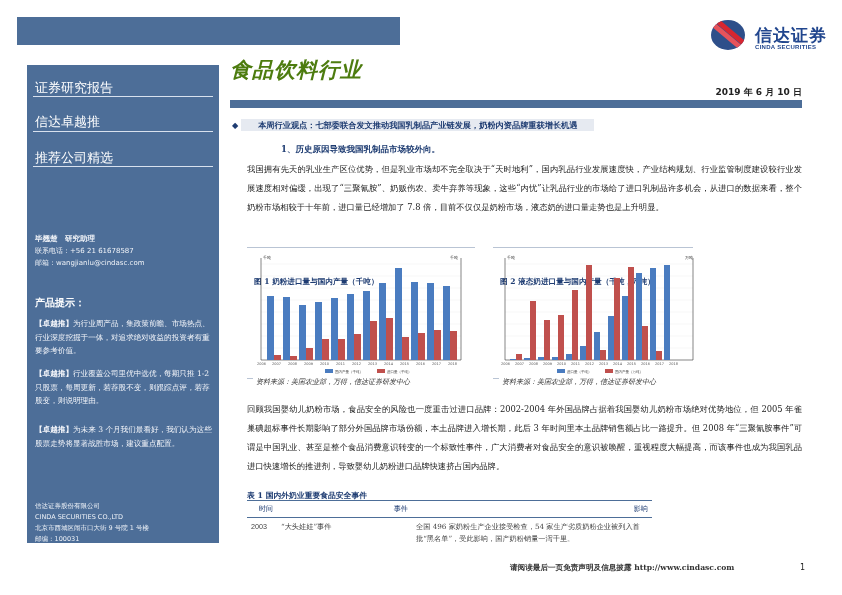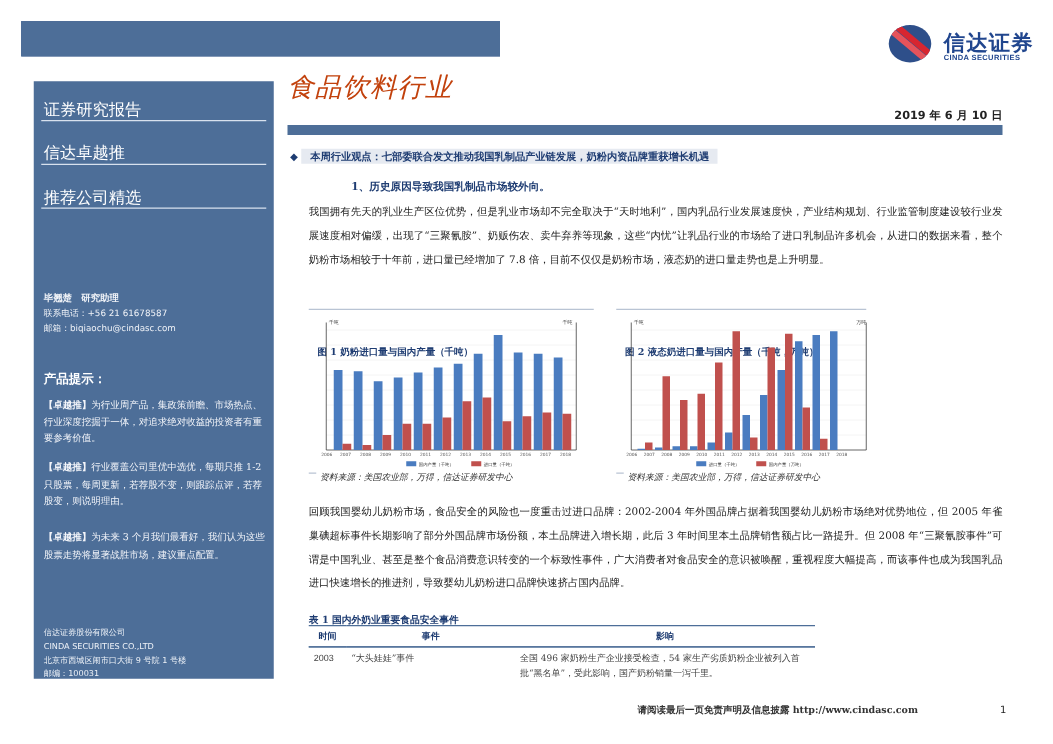--- a/index.html
+++ b/index.html
@@ -19,38 +19,38 @@
   .sidebar { position: absolute; left: 27px; top: 65px; width: 192px; height: 478px; background: #4d6e98; color: #fff; }
   .sb-heading { position: absolute; left: 8px; font-size: 13px; color: #fff; }
   .sb-rule { position: absolute; left: 6px; width: 180px; height: 1px; background: #d8e1ee; }
   .sb-person { position: absolute; left: 8px; font-size: 7px; line-height: 12px; color: #f0f3f8; }
   .sb-person .name { font-weight: bold; font-size: 7.5px; }
   .sb-tips-title { position: absolute; left: 8px; top: 231px; font-size: 10px; font-weight: bold; font-family: "DejaVu Serif", serif; }
   .sb-tip { position: absolute; left: 8px; width: 180px; font-size: 7.6px; line-height: 13.5px; font-family: "DejaVu Serif", serif; color: #f3f5fa; }
   .sb-tip b { font-weight: bold; }
   .sb-company { position: absolute; left: 8px; top: 436px; font-size: 6.5px; line-height: 11px; color: #eef2f8; }
 
-  .industry-title { position: absolute; left: 230px; top: 56px; font-size: 21px; font-weight: normal; font-style: italic; color: #c2410c; font-family: "DejaVu Serif", serif; letter-spacing: 1px; }
+  .industry-title { position: absolute; left: 230px; top: 56px; font-size: 21px; font-weight: bold; font-style: italic; color: #4d7c0f; font-family: "DejaVu Serif", serif; letter-spacing: 1px; }
   .report-date { position: absolute; right: 40px; top: 86px; font-size: 9px; font-weight: bold; color: #222; }
   .title-rule { position: absolute; left: 230px; top: 100px; width: 572px; height: 8px; background: #4d6e98; }
 
   .view-line { position: absolute; left: 232px; top: 120px; font-size: 8.2px; font-weight: bold; color: #1e3c72; font-family: "DejaVu Serif", serif; }
-  .view-line .hl { background: #e6eaf1; padding: 1px 7px; }
+  .view-line .hl { background: #e6eaf1; padding: 1px 17px; }
   .sec-title { position: absolute; left: 245px; top: 144px; font-size: 8.5px; font-weight: bold; color: #1e3c72; font-family: "DejaVu Serif", serif; margin-left: 36px; }
   .para { position: absolute; left: 247px; width: 555px; font-size: 8.3px; line-height: 19px; font-family: "DejaVu Serif", serif; color: #222; text-align: justify; }
 
   .fig-title { position: absolute; font-size: 7.6px; font-weight: bold; color: #1e3c72; font-family: "DejaVu Serif", serif; margin-top: 41px; }
   .fig-rule { position: absolute; height: 1px; background: #b9c4d4; }
   .fig-src { position: absolute; font-size: 7px; font-style: italic; color: #333; font-family: "DejaVu Serif", serif; }
   .chart { position: absolute; }
   .chart svg { display: block; }
 
   .tbl-title { position: absolute; left: 247px; top: 490px; font-size: 7.8px; font-weight: bold; color: #1e3c72; font-family: "DejaVu Serif", serif; }
   .tbl { position: absolute; left: 247px; top: 500px; width: 405px; font-size: 7.2px; border-collapse: collapse; }
-  .tbl th { text-align: center; font-weight: bold; color: #1e3c72; padding: 3px 4px; border-top: 1.5px solid #4d6e98; border-bottom: 1px solid #4d6e98; font-family: "DejaVu Serif", serif; }
+  .tbl th { text-align: right; font-weight: normal; color: #1e3c72; padding: 3px 4px; border-top: 1.5px solid #4d6e98; border-bottom: 1px solid #4d6e98; font-family: "DejaVu Serif", serif; }
   .tbl td { padding: 3px 4px; vertical-align: top; color: #444; line-height: 12px; font-family: "DejaVu Serif", serif; }
 
   .footer { position: absolute; left: 510px; top: 563px; font-size: 7.6px; color: #333; font-family: "DejaVu Serif", serif; font-weight: bold; }
   .page-num { position: absolute; left: 800px; top: 563px; font-size: 8px; color: #222; }
 </style>
 </head>
 <body>
 
 <div class="top-bar"></div>
 <div class="top-bar" style="left:17px;width:383px;"></div>
@@ -70,21 +70,21 @@
   <div class="sb-heading" style="top:14px;">证券研究报告</div>
   <div class="sb-rule" style="top:31px;"></div>
   <div class="sb-heading" style="top:48px;">信达卓越推</div>
   <div class="sb-rule" style="top:66px;"></div>
   <div class="sb-heading" style="top:84px;">推荐公司精选</div>
   <div class="sb-rule" style="top:101px;"></div>
 
   <div class="sb-person" style="top:168px;">
     <div class="name">毕翘楚　研究助理</div>
     <div>联系电话：+56 21 61678587</div>
-    <div>邮箱：biqiaochu@cindasc.com</div>
+    <div>邮箱：wangjianlu@cindasc.com</div>
   </div>
 
   <div class="sb-tips-title">产品提示：</div>
   <div class="sb-tip" style="top:252px;">
     <b>【卓越推】</b><span>为行业周产品，集政策前瞻、市场热点、行业深度挖掘于一体，对追求绝对收益的投资者有重要参考价值。</span>
   </div>
   <div class="sb-tip" style="top:302px;">
     <b>【卓越推】</b><span>行业覆盖公司里优中选优，每期只推 1-2 只股票，每周更新，若荐股不变，则跟踪点评，若荐股变，则说明理由。</span>
   </div>
   <div class="sb-tip" style="top:358px;">

